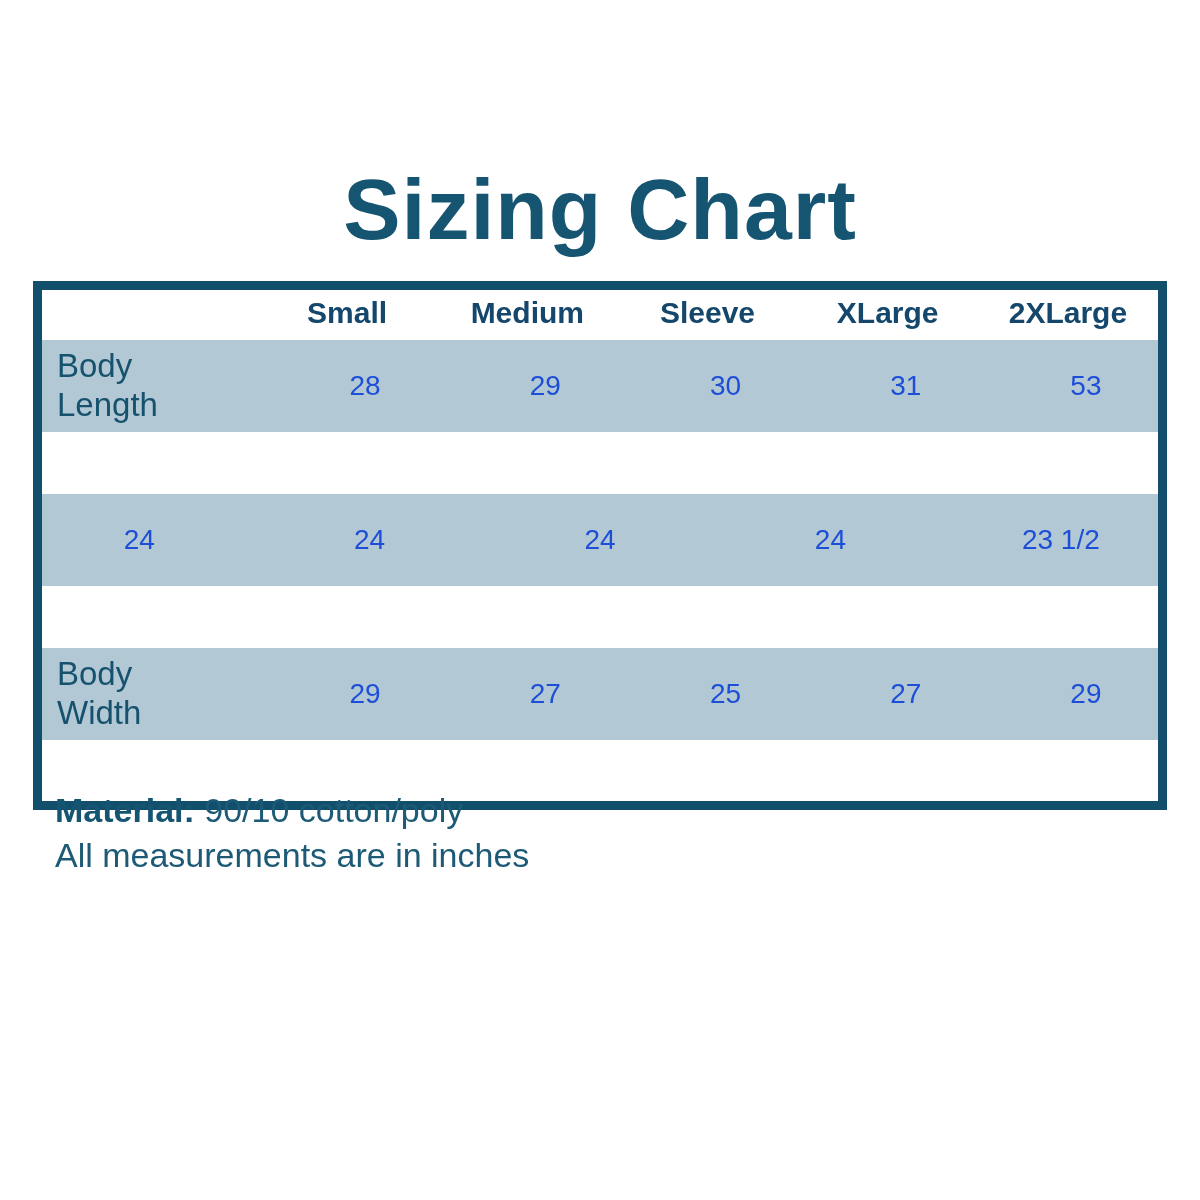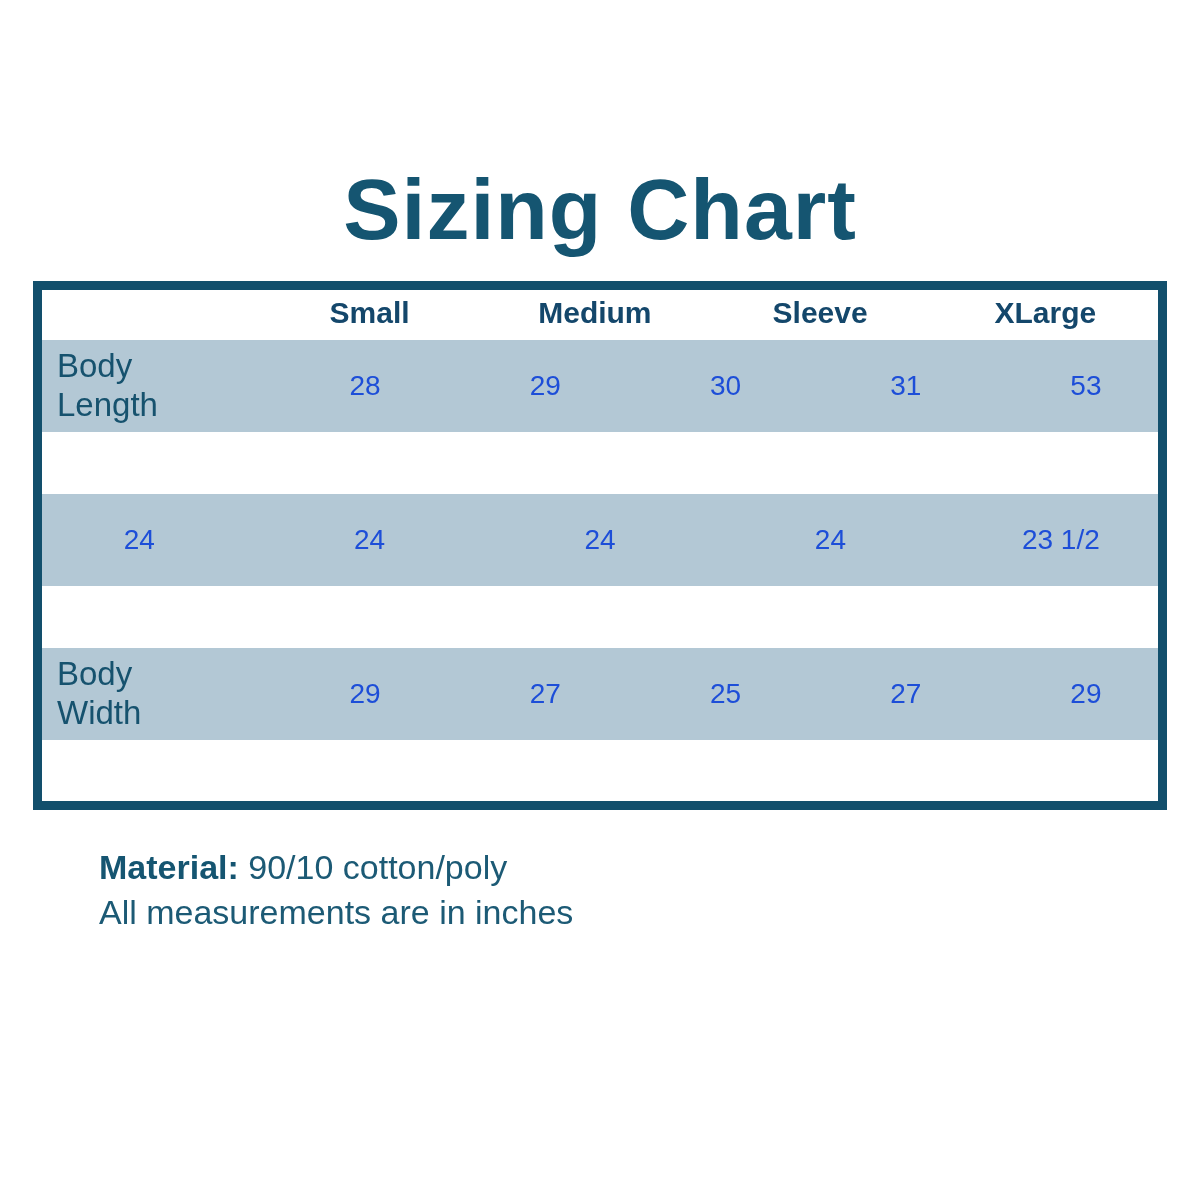--- a/index.html
+++ b/index.html
@@ -74,25 +74,24 @@
     display: block;
     width: 140px;
   }
   .cell-value {
     font-size: 28px;
     color: #1d4ed8;
   }
   .footer {
     position: absolute;
     left: 55px;
-    top: 845px;
+    top: 788px;
     font-size: 34px;
     color: #1c5a75;
     line-height: 1.32;
-    margin-left: 44px;
   }
   .footer .bold {
     font-weight: bold;
     color: #155571;
   }
   .footer p { margin: 0; }
 </style>
 </head>
 <body>
 
@@ -101,20 +100,21 @@
   <h1 class="page-title">Sizing Chart</h1>
 
   <div class="size-table">
 
     <div class="t-row header-row">
       <div class="cell label-col"></div>
       <div class="cell val-col head-label">Small</div>
       <div class="cell val-col head-label">Medium</div>
       <div class="cell val-col head-label">Sleeve</div>
       <div class="cell val-col head-label">XLarge</div>
+      <div class="cell val-col head-label">2XLarge</div>
     </div>
 
     <div class="t-row data-row">
       <div class="cell label-col">
         <span class="row-label">Body Length</span>
       </div>
       <div class="cell val-col cell-value">28</div>
       <div class="cell val-col cell-value">29</div>
       <div class="cell val-col cell-value">30</div>
       <div class="cell val-col cell-value">31</div>

